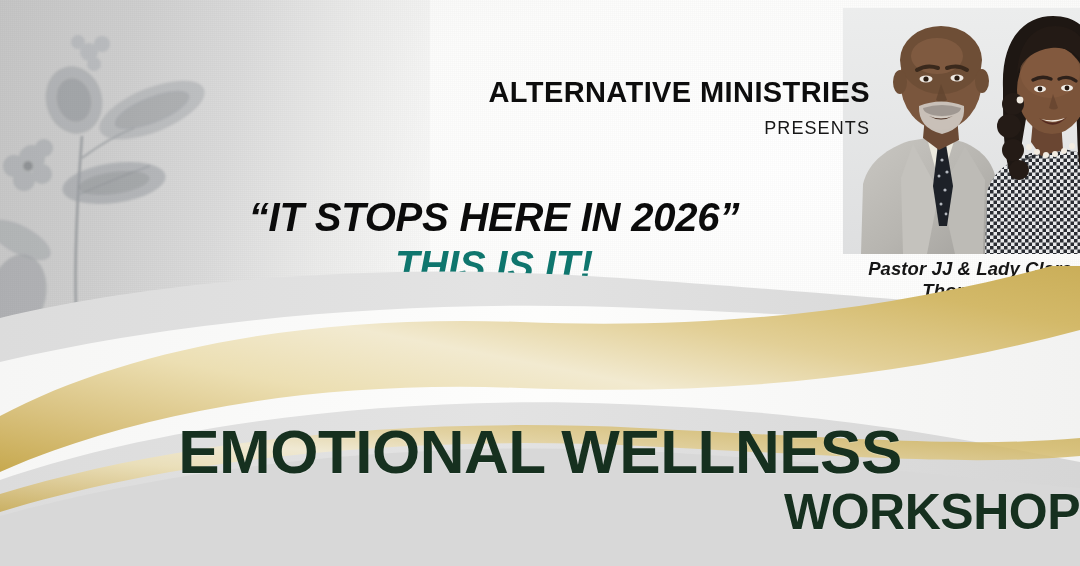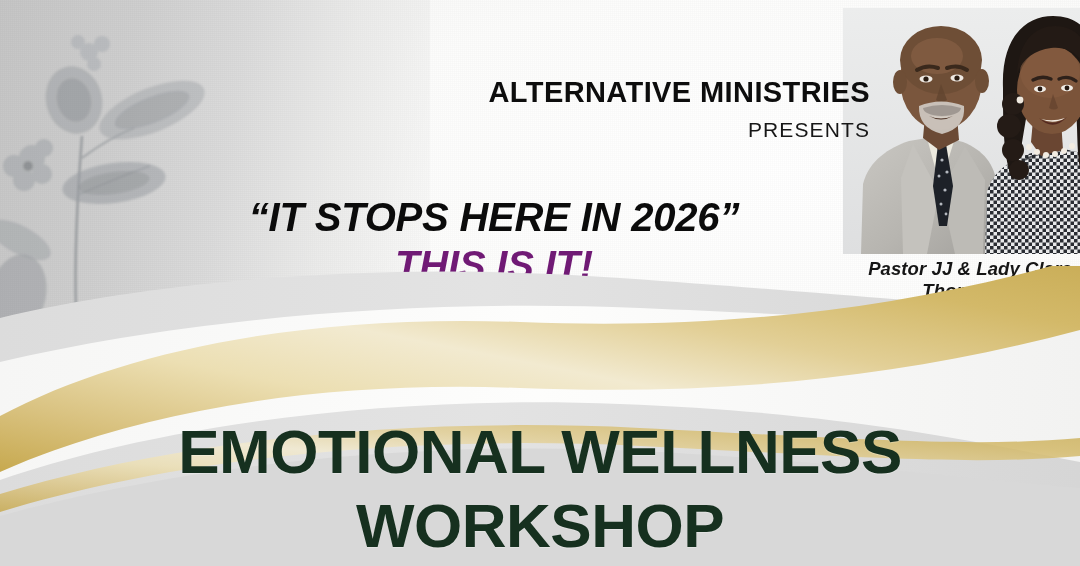--- a/index.html
+++ b/index.html
@@ -68,21 +68,21 @@
     padding-right:210px;
   }
   .org-name{
     font-size:29px; font-weight:bold;
     letter-spacing:.4px;
     color:#0d0d0d;
     line-height:1;
   }
   .org-presents{
     margin-top:12px;
-    font-size:21px;
+    font-size:18px;
     font-weight:400;
     letter-spacing:1.1px;
     color:#171717;
     line-height:1;
   }
 
   .quote{
     position:absolute; left:0; right:0; top:196px;
     text-align:center;
     padding-right:92px;
@@ -91,21 +91,21 @@
     font-size:40px; font-weight:bold; font-style:italic;
     letter-spacing:-.2px;
     color:#0b0b0b;
     line-height:1.06;
     white-space:nowrap;
   }
   .quote-l2{
     margin-top:6px;
     font-size:40px; font-weight:bold; font-style:italic;
     letter-spacing:-.2px;
-    color:#701a75;
+    color:#0f766e;
     line-height:1.06;
     white-space:nowrap;
   }
 
   
   .waves{
     position:absolute; left:0; bottom:0; width:1080px; height:300px;
   }
   .waves svg{ width:100%; height:100%; display:block; }
 
@@ -113,21 +113,21 @@
   .bottom-title{
     position:absolute; left:0; right:0; top:404px;
     text-align:center;
     color:#16301f;
     font-weight:bold;
     letter-spacing:-.5px;
     line-height:.94;
     text-shadow:0 1px 0 rgba(255,255,255,.25);
   }
   .bt-l1{ font-size:62px; display:block; white-space:nowrap;margin-top:19px; }
-  .bt-l2{ font-size:62px; display:block; white-space:nowrap; margin-top:16px; }
+  .bt-l2{ font-size:50px; display:block; white-space:nowrap; margin-top:8px;text-align:right; }
 </style>
 </head>
 <body>
 
 <div id="flyer">
 
   <div class="bg-base"></div>
   <div class="bg-left-wash"></div>
   <div class="bg-noise"></div>
 

